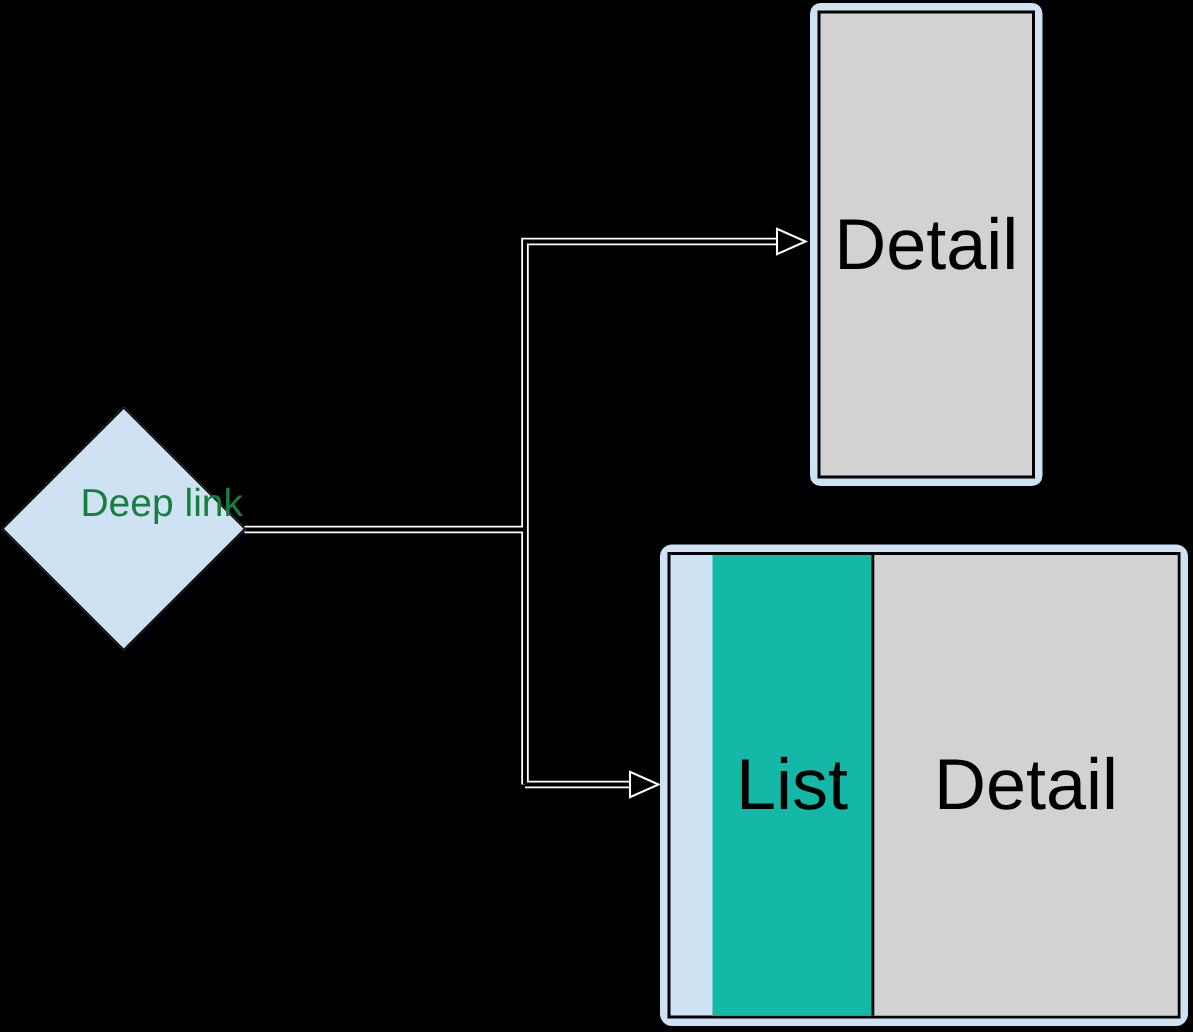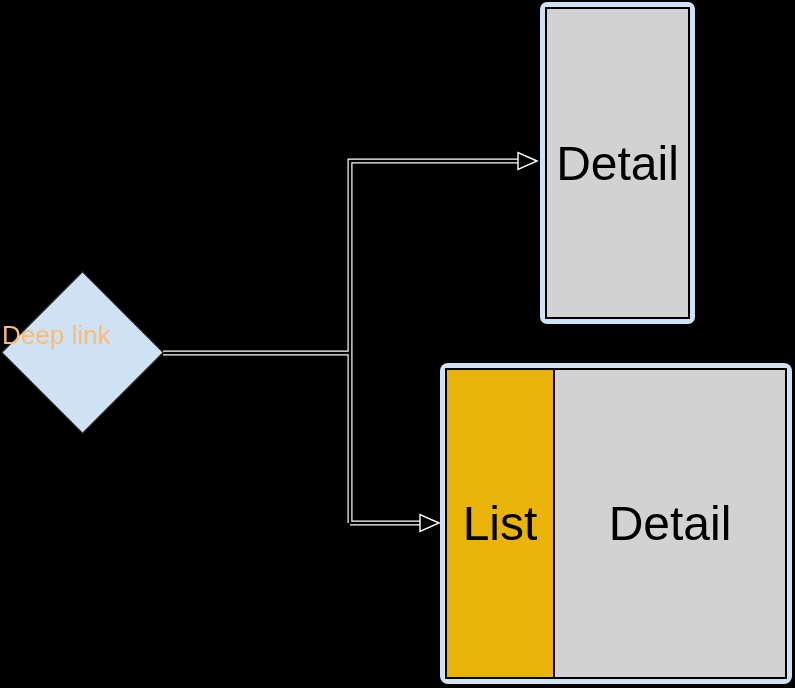--- a/index.html
+++ b/index.html
@@ -30,24 +30,24 @@
     left: 25px; top: 295px;
     width: 113px; height: 113px;
     background: #cfe2f3;
     border: 1px solid #000000;
     transform: rotate(45deg);
   }
   .diamond-label {
     position: absolute;
     left: 2px; top: 320px;
     width: 160px;
-    text-align: left;
+    text-align: right;
     font-size: 26px;
     line-height: 31px;
-    color: #fdba74;
+    color: #15803d;
   }
 
   
   .phone {
     position: absolute;
     left: 540px; top: 2px;
     width: 155px; height: 322px;
     background: #cfe2f3;
     border-radius: 7px;
     padding: 5px;
@@ -75,25 +75,26 @@
   }
   .tablet-inner {
     width: 100%; height: 100%;
     box-sizing: border-box;
     border: 2px solid #000000;
     display: flex;
     flex-direction: row;
   }
   .list-pane {
     flex: 0 0 106px;
-    background: #eab308;
+    background: #14b8a6;
     border-right: 2px solid #000000;
     display: flex;
     align-items: center;
     justify-content: center;
+    margin-left: 28px;
   }
   .detail-pane {
     flex: 1 1 auto;
     background: #d2d2d2;
     display: flex;
     align-items: center;
     justify-content: center;
   }
   .mock-label {
     font-size: 48px;

